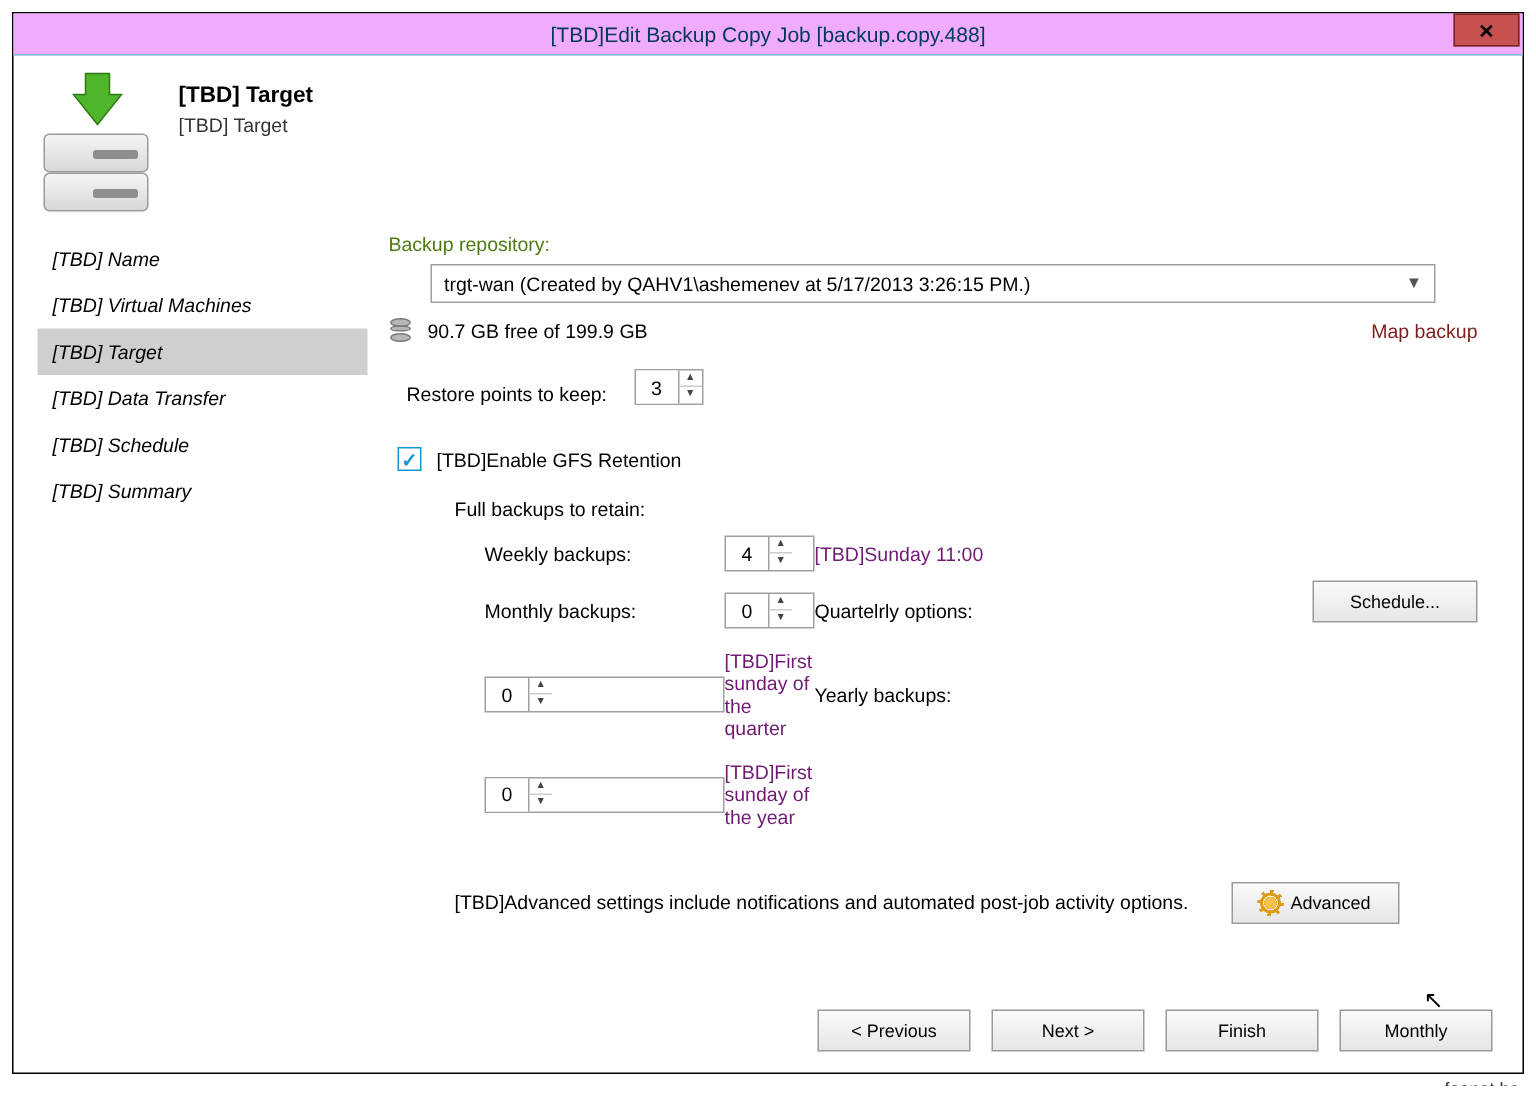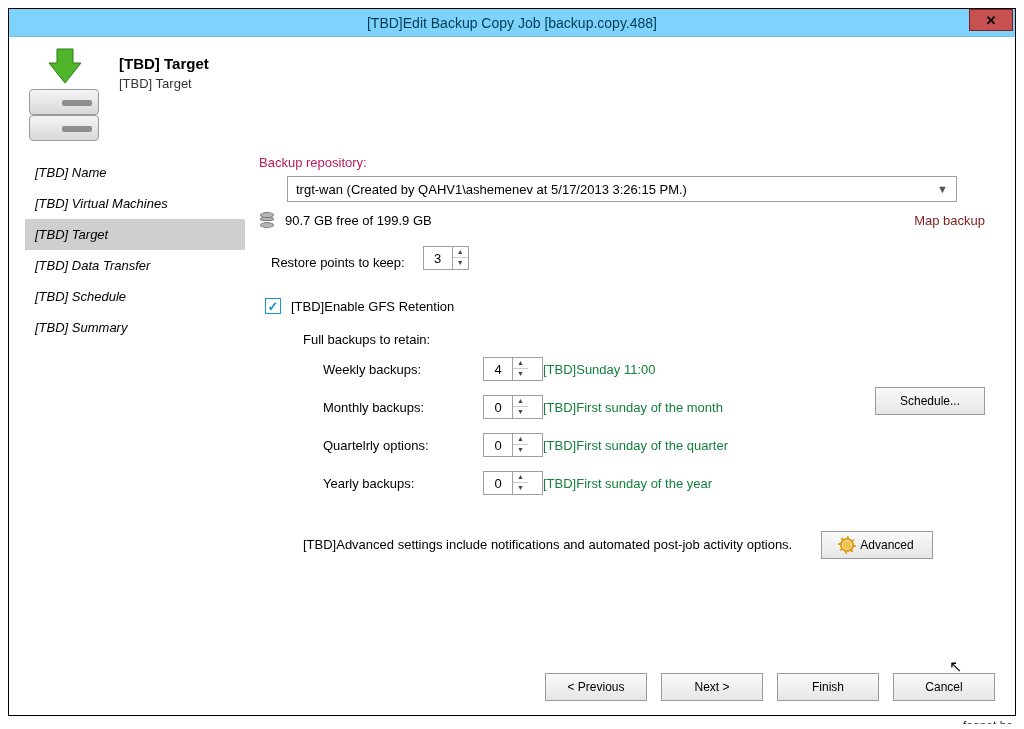--- a/index.html
+++ b/index.html
@@ -13,21 +13,21 @@
   }
   .window {
     width: 1008px;
     height: 708px;
     border: 1px solid #000;
     position: relative;
     background: #fff;
   }
   .titlebar {
     height: 28px;
-    background: #7dd3fc;
+    background: #f0abfc;
     display: flex;
     align-items: center;
     position: relative;
     border-bottom: 1px solid #79c0d4;
   }
   .titlebar-text {
     flex: 1;
     text-align: center;
     color: #003a55;
     font-size: 14px;
@@ -63,21 +63,21 @@
   .header-text .sub { color: #333; }
   .body-area {
     display: flex;
     height: calc(100% - 28px - 116px);
     padding: 4px 10px 0 16px;
   }
   .sidebar { width: 220px; padding-top: 10px; }
   .sidebar-item { padding: 8px 10px; cursor: default; font-style: italic; }
   .sidebar-item.selected { background: #cfcfcf; }
   .content { flex: 1; padding: 8px 10px 0 14px; position: relative; }
-  .label { color: #be185d; }
+  .label { color: #4d7c0f; }
   .repo-row { margin-top: 6px; }
   .repo-select {
     width: 670px; height: 26px; border: 1px solid #a0a0a0;
     display: flex; align-items: center; padding: 0 8px; position: relative;
     background: #fff;
     margin-left: 28px;
   }
   .repo-select .chev { position:absolute; right:8px; color:#555; font-size:11px; }
   .free-row { display:flex; align-items:center; margin-top:10px; gap:10px; }
   .db-icon {
@@ -102,21 +102,21 @@
   .spinner .btns div { font-size:7px; line-height:10px; text-align:center; padding:0 4px; color:#444; cursor:default; }
   .spinner .btns div:first-child { border-bottom:1px solid #ccc; }
   .chk-row { margin: 28px 0 0 6px; display:flex; align-items:center; gap:10px; }
   .checkbox {
     width:16px; height:16px; border:1px solid #1993d1; display:flex;
     align-items:center; justify-content:center; color:#1993d1; font-size:13px;
     font-weight:bold; background:#fff;
   }
   .retain-block { margin: 18px 0 0 44px; }
   .retain-grid { display:grid; grid-template-columns: 160px 60px 260px; row-gap: 14px; align-items: center; margin: 10px 0 0 20px; }
-  .retain-grid .desc { color:#15803d; }
+  .retain-grid .desc { color:#701a75; }
   .sched-btn, .adv-btn, .nav-btn {
     border:1px solid #9a9a9a; background:linear-gradient(#fafafa,#e6e6e6);
     height: 28px; display:flex; align-items:center; justify-content:center;
     cursor:default; font-size:12px;
   }
   .sched-btn { width: 110px; position:absolute; right: 20px; top: 240px; }
   .adv-row { margin: 36px 0 0 44px; display:flex; align-items:center; gap: 18px; }
   .adv-text { width: 500px; line-height: 1.4; }
   .adv-btn { width: 112px; gap:6px; }
   .gear-icon {
@@ -229,21 +229,20 @@
           <span class="desc">[TBD]Sunday 11:00</span>
 
           <span>Monthly backups:</span>
           <div class="spinner">
             <input value="0" style="">
             <div class="btns">
                 <div>▲</div>
                 <div>▼</div>
               </div>
           </div>
-          <span class="desc">[TBD]First sunday of the month</span>
 
           <span>Quartelrly options:</span>
           <div class="spinner">
             <input value="0" style="">
             <div class="btns">
                 <div>▲</div>
                 <div>▼</div>
               </div>
           </div>
           <span class="desc">[TBD]First sunday of the quarter</span>
@@ -280,18 +279,18 @@
     <div class="nav-btn">
         <span>&lt; Previous</span>
       </div>
     <div class="nav-btn">
         <span>Next &gt;</span>
       </div>
     <div class="nav-btn">
         <span>Finish</span>
       </div>
     <div class="nav-btn">
-        <span>Cancel</span>
+        <span>Monthly</span>
       </div>
   </div>
 
   <div class="watermark">foonet.be</div>
 </div>
 
 </body></html>

